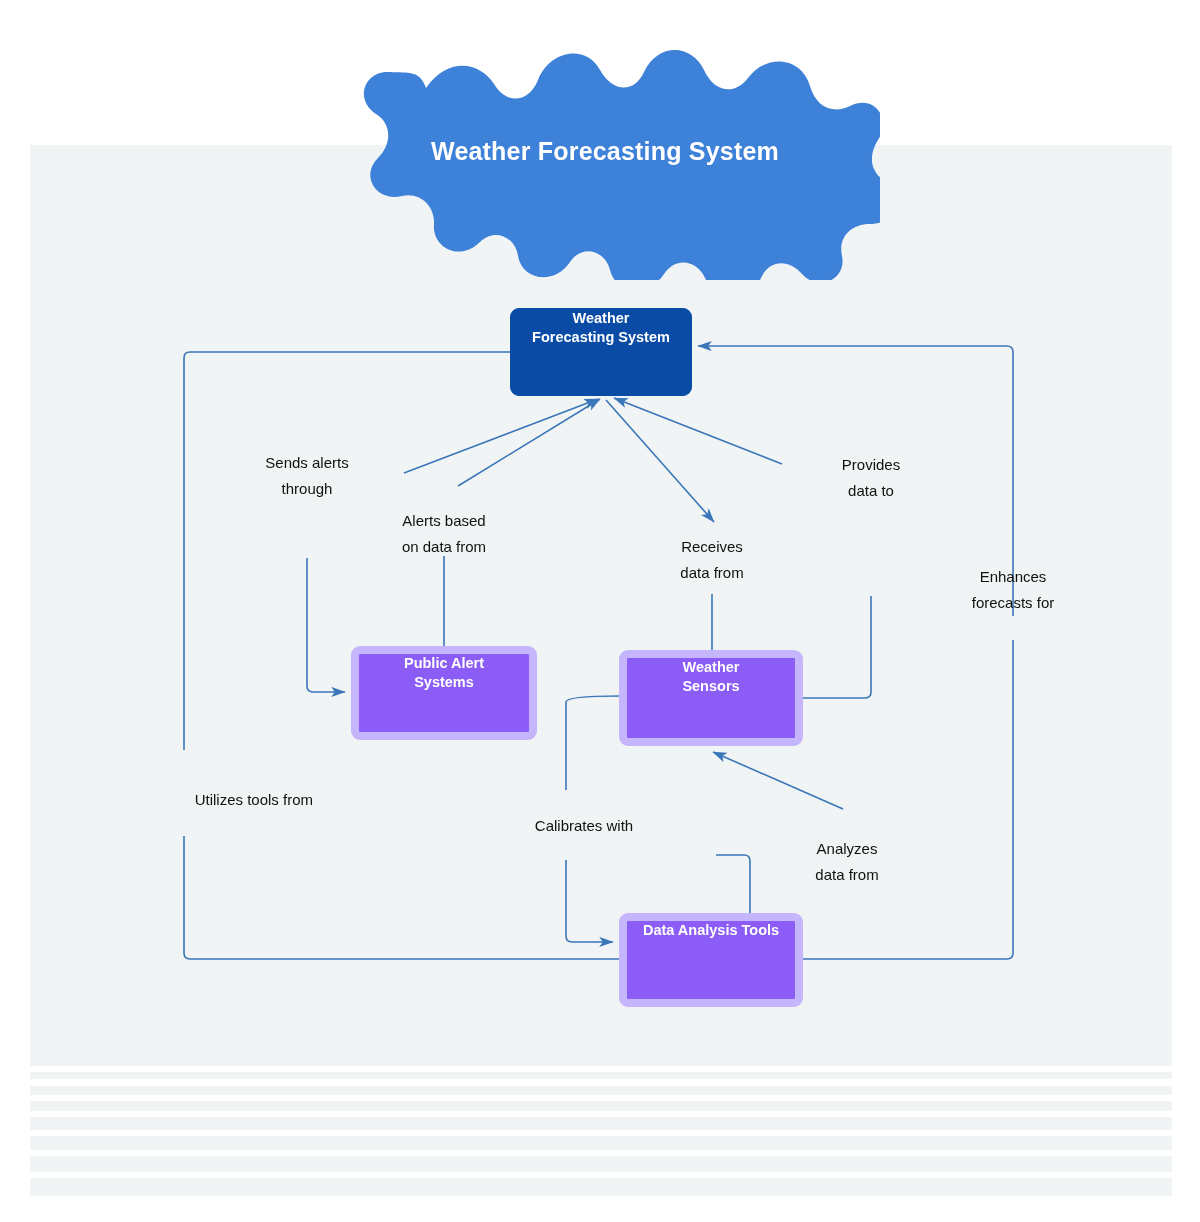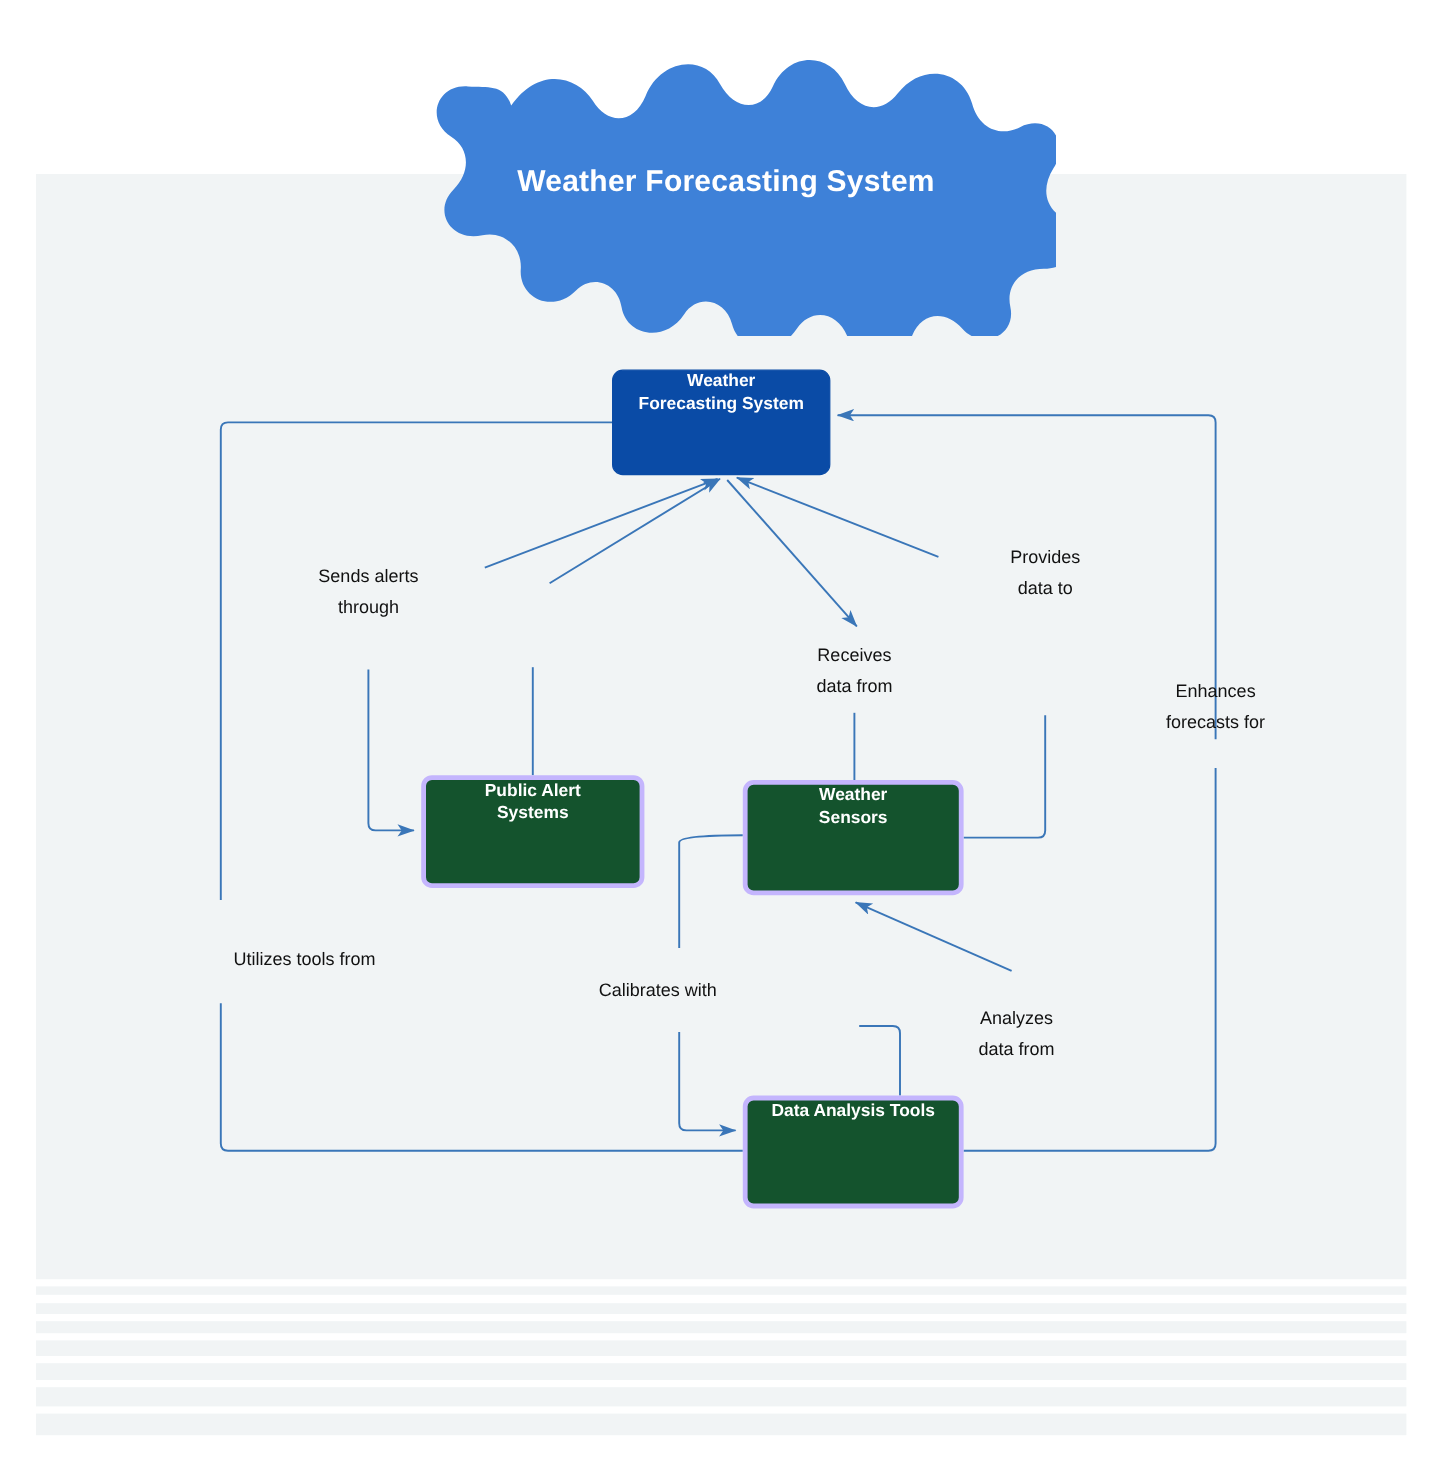--- a/index.html
+++ b/index.html
@@ -35,21 +35,21 @@
   .node{
     position:absolute;display:flex;justify-content:center;
     text-align:center;color:#ffffff;font-weight:bold;line-height:1.32;
     border-radius:9px;box-sizing:border-box;
   }
   .node.root{
     left:510px;top:308px;width:182px;height:88px;
     background:#0A4BA6;border:1px solid #0A4BA6;font-size:14.5px;
   }
   .node.child{
-    background:#14532d;border:4px solid #c4b5fd;font-size:14.5px;
+    background:#8b5cf6;border:8px solid #c4b5fd;font-size:14.5px;
   }
   .node.n-alerts{left:351px;top:646px;width:186px;height:94px;}
   .node.n-sensors{left:619px;top:650px;width:184px;height:96px;}
   .node.n-tools{left:619px;top:913px;width:184px;height:94px;}
 
   
   .elabel{
     position:absolute;color:#111111;font-size:15px;line-height:1.72;
     text-align:center;white-space:pre-line;
   }
@@ -147,33 +147,35 @@
 Systems</span>
   </div>
   <div class="node child n-sensors">
     <span style="white-space:pre-line">Weather
 Sensors</span>
   </div>
   <div class="node child n-tools">
     <span style="white-space:pre-line">Data Analysis Tools</span>
   </div>
 
-  <div class="elabel" style="left:222px;top:468px;width:170px;">Sends alerts
+  <div class="elabel" style="left:222px;top:450px;width:170px;">Sends alerts
 through</div>
 
+  <div class="elabel" style="left:359px;top:508px;width:170px;">Alerts based
+on data from</div>
 
   <div class="elabel" style="left:627px;top:534px;width:170px;">Receives
 data from</div>
 
   <div class="elabel" style="left:786px;top:452px;width:170px;">Provides
 data to</div>
 
   <div class="elabel" style="left:940px;top:564px;width:146px;">Enhances
 forecasts for</div>
 
   <div class="elabel" style="left:113px;top:787px;width:200px;text-align:right;">Utilizes tools from</div>
 
-  <div class="elabel" style="left:499px;top:813px;width:170px;text-align:left;">Calibrates with</div>
+  <div class="elabel" style="left:499px;top:813px;width:170px;text-align:center;">Calibrates with</div>
 
   <div class="elabel" style="left:762px;top:836px;width:170px;">Analyzes
 data from</div>
 
 </div>
 
 </body></html>

